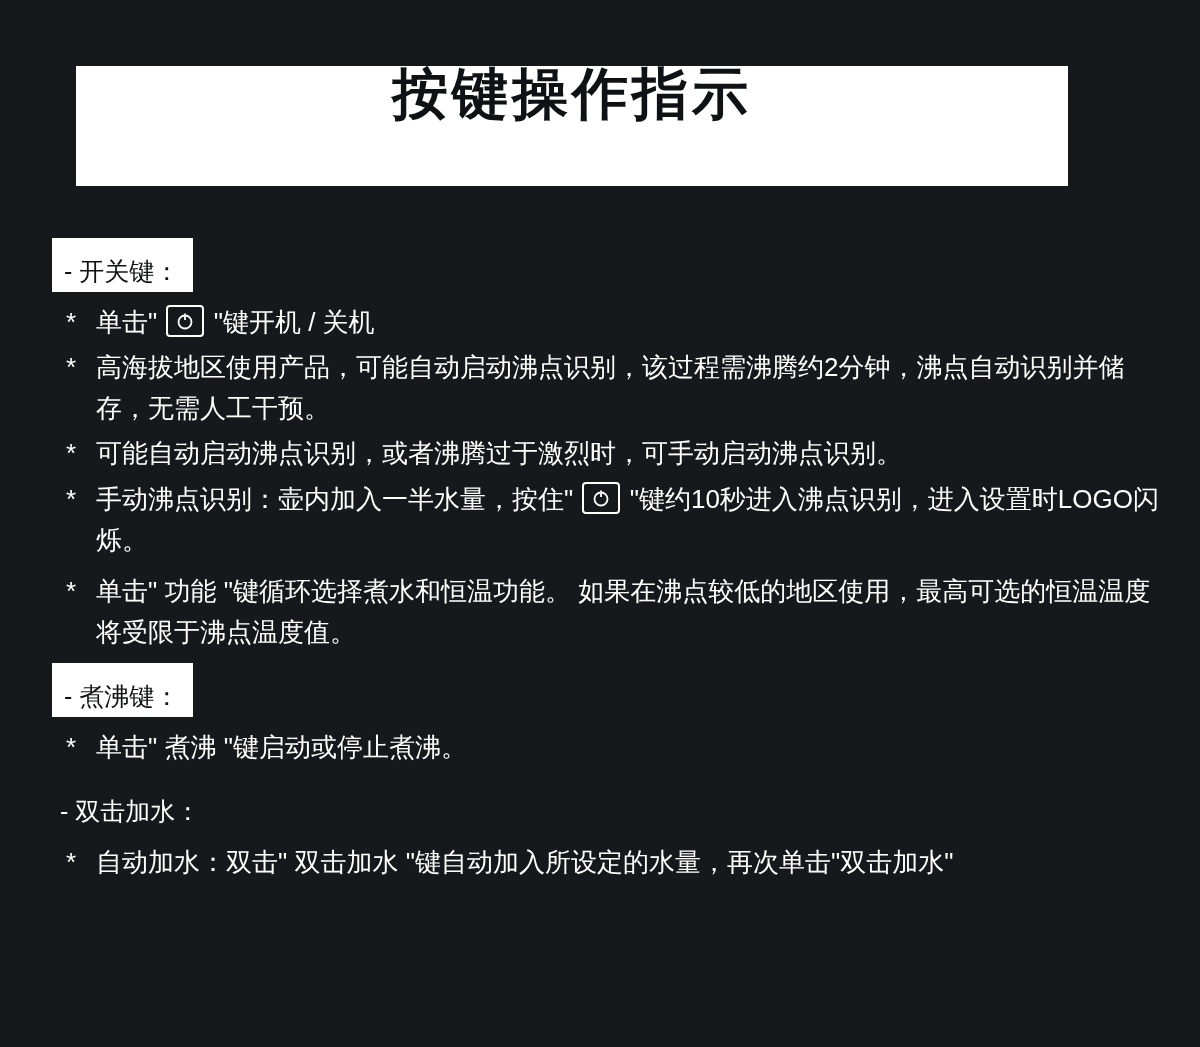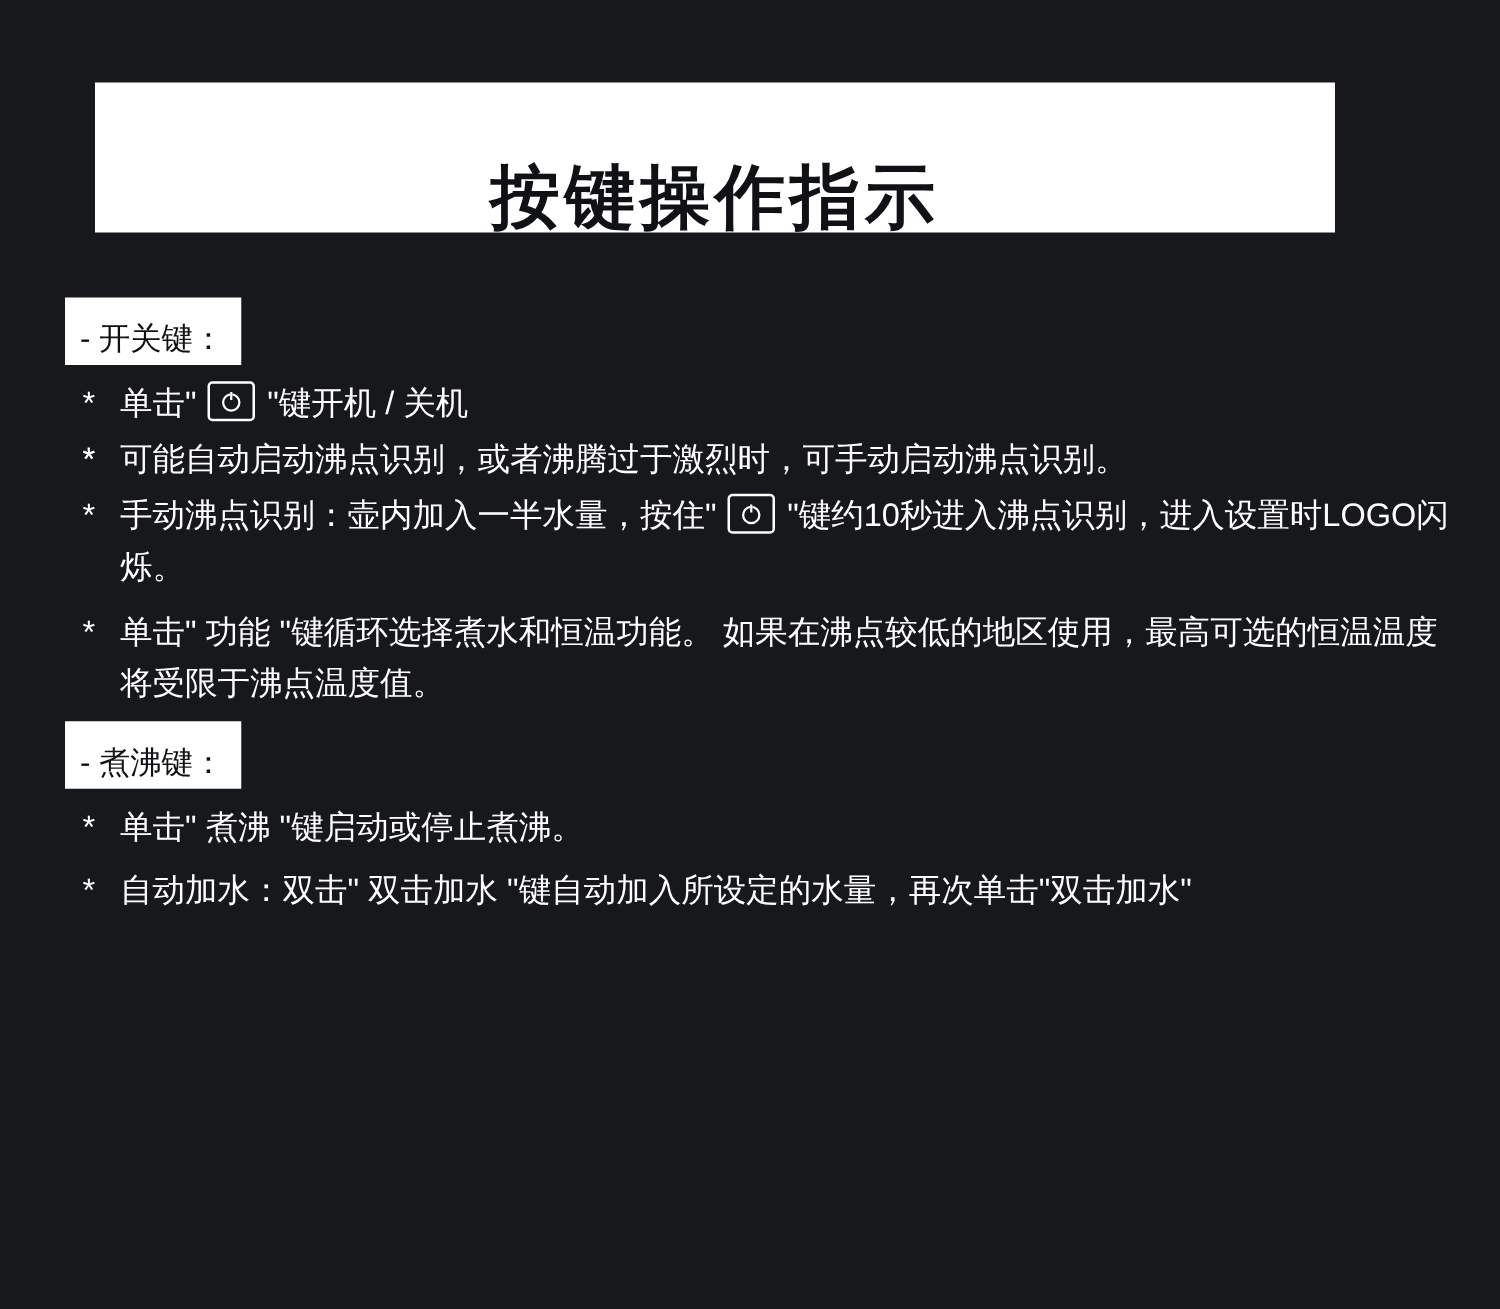--- a/index.html
+++ b/index.html
@@ -24,21 +24,21 @@
 
   
   .title-banner {
     position: absolute;
     left: 76px;
     top: 66px;
     width: 992px;
     height: 120px;
     background: #ffffff;
     display: flex;
-    align-items: flex-end;
+    align-items: flex-start;
     justify-content: center;
   }
   .title-banner .title-text {
     color: #101114;
     font-size: 56px;
     font-weight: bold;
     letter-spacing: 4px;
     line-height: 1;
   }
 
@@ -132,20 +132,21 @@
             <svg width="20" height="20" viewBox="0 0 20 20">
               <circle cx="10" cy="11" r="6.5" fill="none" stroke="#ffffff" stroke-width="1.8"></circle>
               <rect x="9.1" y="1.5" width="1.8" height="8" fill="#17181c"></rect>
               <line x1="10" y1="2.5" x2="10" y2="9" stroke="#ffffff" stroke-width="1.8"></line>
             </svg>
           </span>
           <span>"键开机 / 关机</span>
         </li>
         <li>
           <span class="star">*</span>
+          <span>高海拔地区使用产品，可能自动启动沸点识别，该过程需沸腾约2分钟，沸点自动识别并储存，无需人工干预。</span>
         </li>
         <li>
           <span class="star">*</span>
           <span>可能自动启动沸点识别，或者沸腾过于激烈时，可手动启动沸点识别。</span>
         </li>
         <li>
           <span class="star">*</span>
           <span>手动沸点识别：壶内加入一半水量，按住"</span>
           <span class="pwr">
             <svg width="20" height="20" viewBox="0 0 20 20">
@@ -172,20 +173,21 @@
       <div class="section-head">- 煮沸键：</div>
       <ul class="bullets">
         <li>
           <span class="star">*</span>
           <span>单击" 煮沸 "键启动或停止煮沸。</span>
         </li>
       </ul>
     </div>
 
     <div class="section">
+      <div class="section-head plain">- 双击加水：</div>
       <ul class="bullets">
         <li>
           <span class="star">*</span>
           <span>自动加水：双击" 双击加水 "键自动加入所设定的水量，再次单击"双击加水"</span>
         </li>
       </ul>
     </div>
 
   </div>
 </div>

